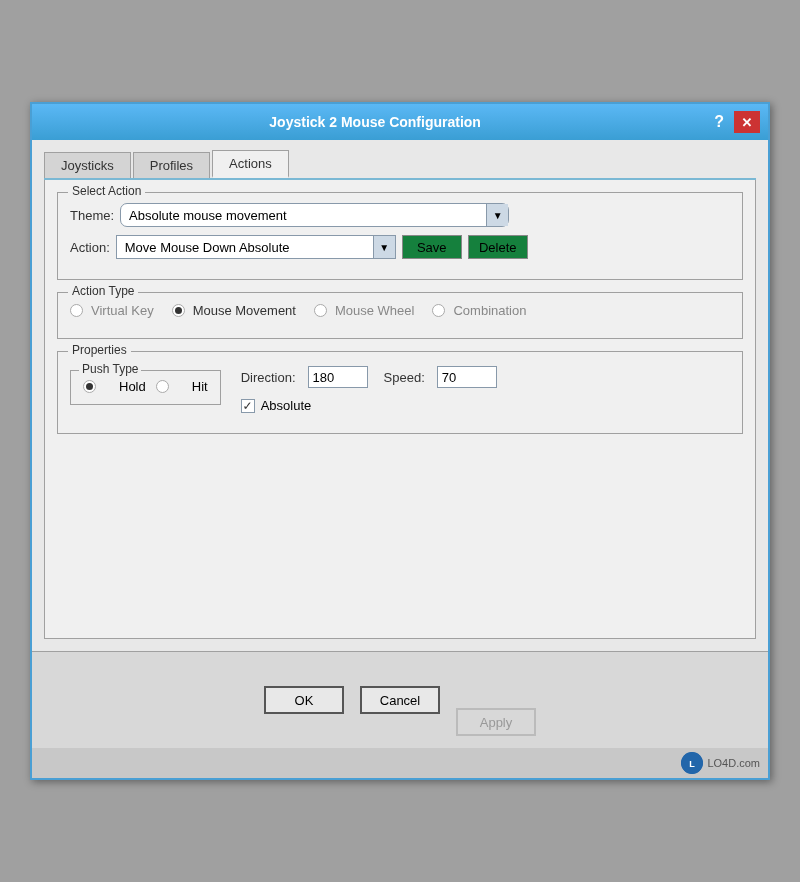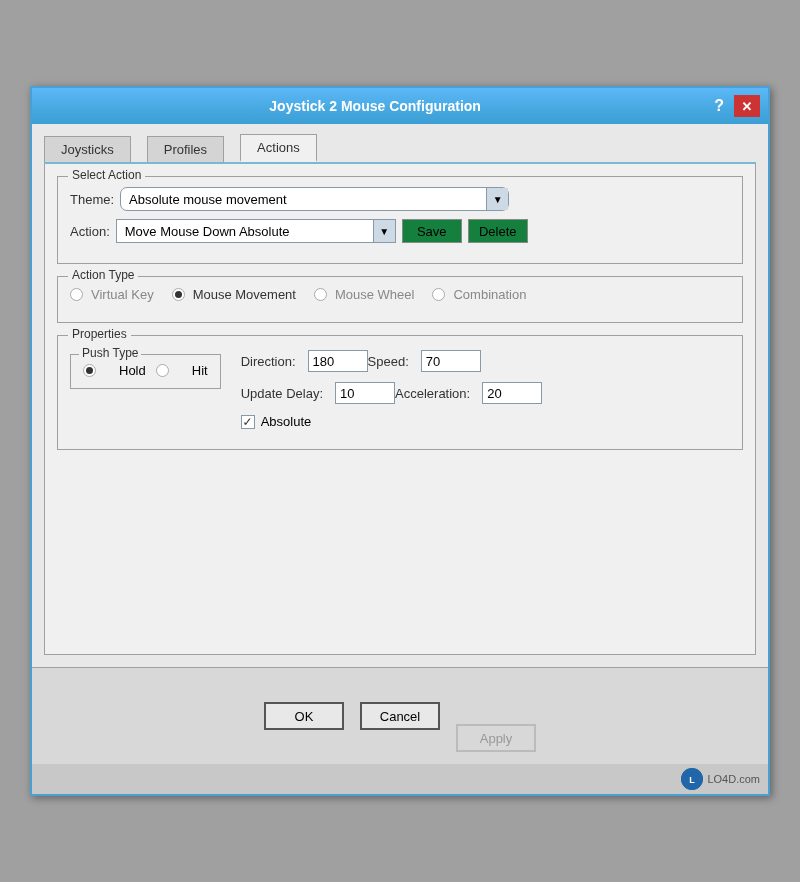--- a/index.html
+++ b/index.html
@@ -75,21 +75,21 @@
       border-bottom: 2px solid #7ab8d4;
     }
     .tab {
       padding: 5px 16px;
       background: #d4d4d4;
       border: 1px solid #a0a0a0;
       border-bottom: none;
       cursor: pointer;
       font-size: 13px;
       color: #333;
-      margin-right: 16px;
+      margin-right: 2px;
     }
     .tab.active {
       background: #f0f0f0;
       border-top: 1px solid #a0a0a0;
       border-left: 1px solid #a0a0a0;
       border-right: 1px solid #a0a0a0;
       border-bottom: 2px solid #f0f0f0;
       z-index: 1;
       position: relative;
     }
@@ -238,20 +238,21 @@
     .props-right {
       display: flex;
       flex-direction: column;
       gap: 10px;
       margin-left: 20px;
       flex: 1;
     }
     .props-row {
       display: flex;
       align-items: flex-start;
+      gap: 16px;
     }
     .prop-item {
       display: flex;
       align-items: center;
       gap: 6px;
     }
     .prop-input {
       width: 60px;
       height: 22px;
       border: 1px solid #8899aa;
@@ -433,30 +434,20 @@
             <div class="props-row">
               <div class="prop-item">
                 <span class="label">Direction:</span>
                 <input class="prop-input" type="text" value="180" style="">
               </div>
               <div class="prop-item">
                 <span class="label">Speed:</span>
                 <input class="prop-input" type="text" value="70" style="">
               </div>
             </div>
-            <div class="props-row">
-              <div class="prop-item">
-                <span class="label">Update Delay:</span>
-                <input class="prop-input" type="text" value="10" style="">
-              </div>
-              <div class="prop-item">
-                <span class="label">Acceleration:</span>
-                <input class="prop-input" type="text" value="20" style="">
-              </div>
-            </div>
             <div class="checkbox-row">
               <div class="checkbox-box">✓</div>
               <span>Absolute</span>
             </div>
           </div>
         </div>
       </div>
 
       <div style="height: 180px;"></div>
     </div>

